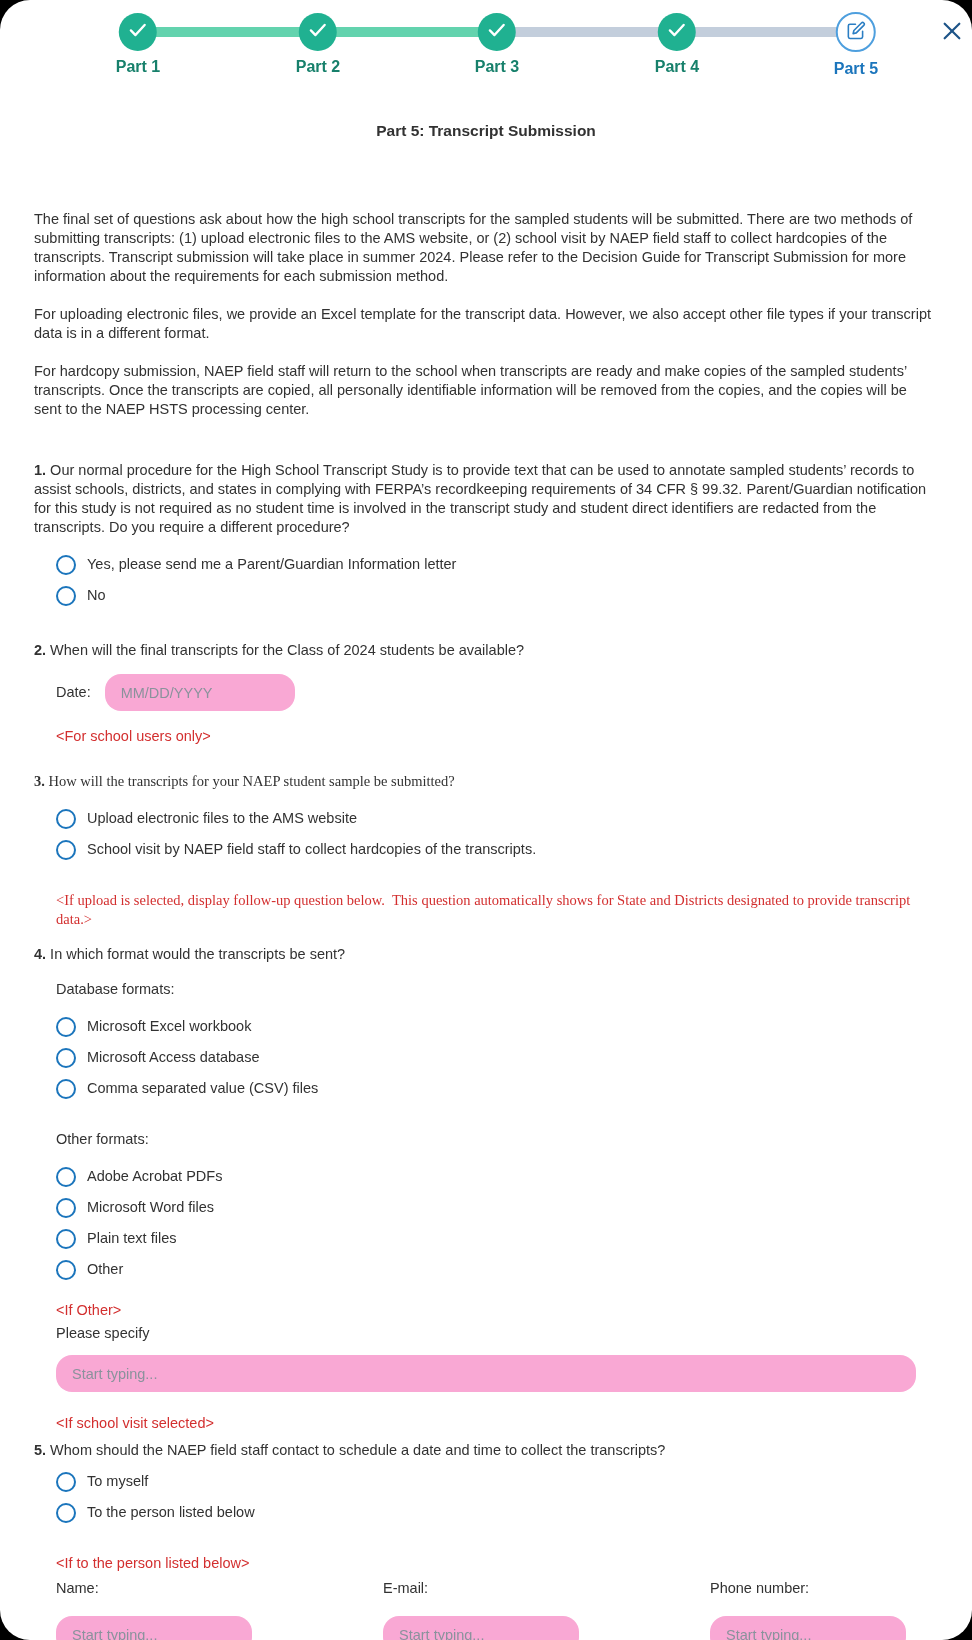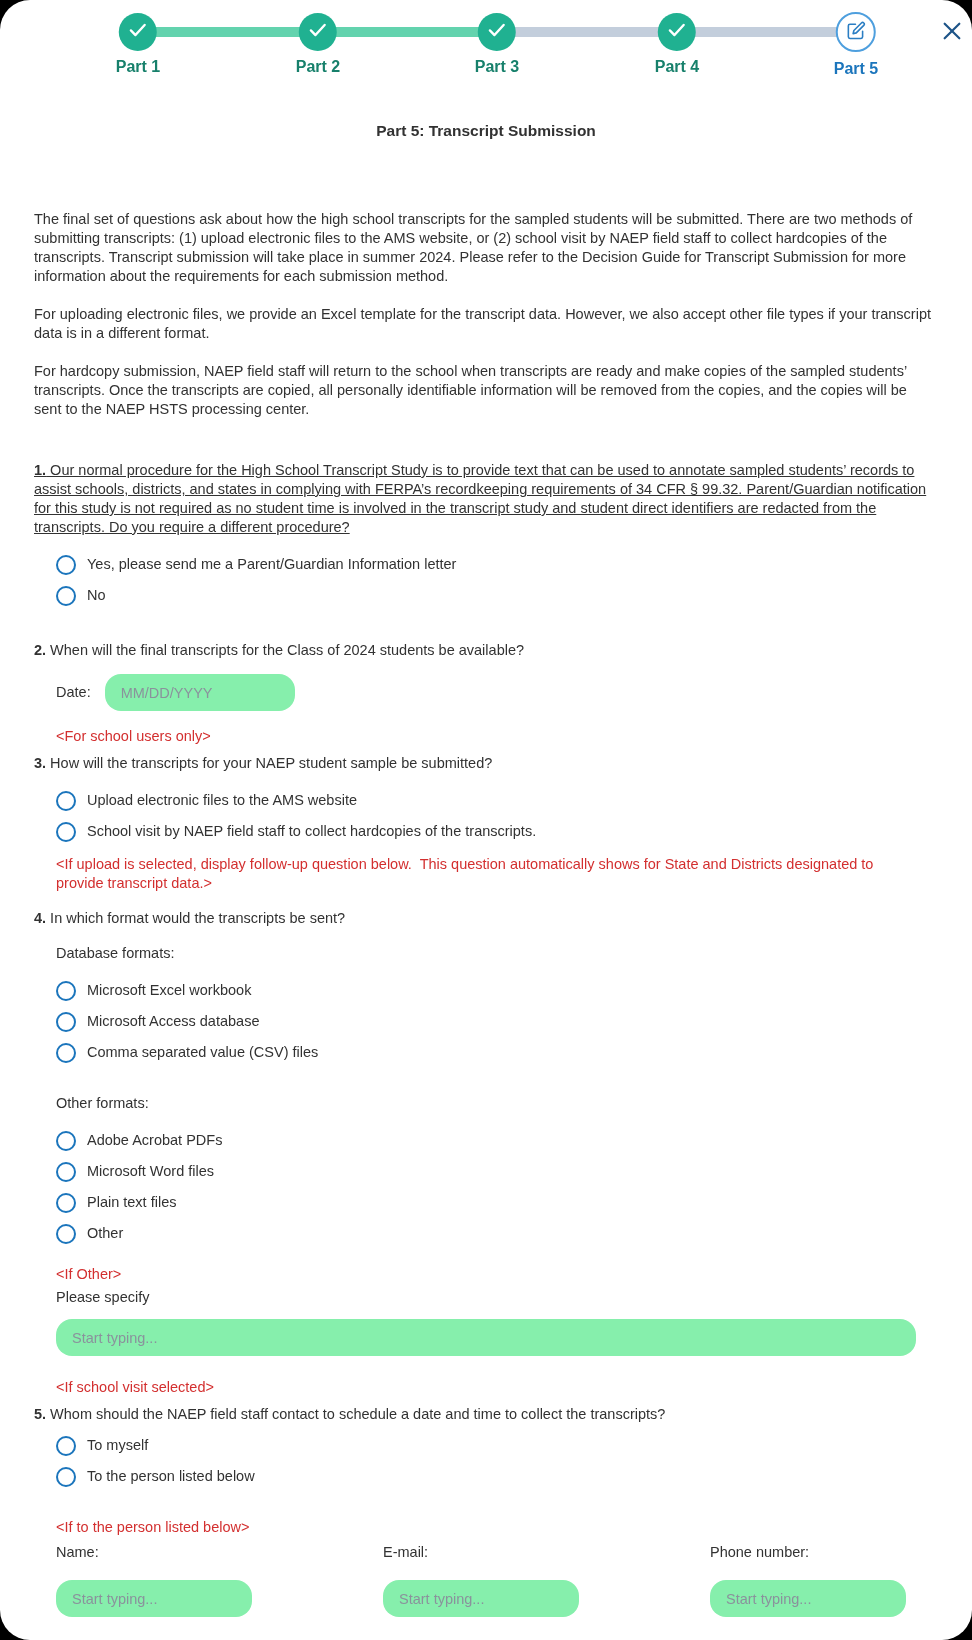--- a/index.html
+++ b/index.html
@@ -27,35 +27,35 @@
   .close-btn {
     position:absolute; top:20px; right:8px; width:24px; height:24px;
     background:none; border:none; padding:0; cursor:pointer;
   }
   
   .title { text-align:center; font-size:15.5px; font-weight:700; margin-top:44px; }
   .content { padding:0 34px; font-size:14.5px; line-height:19px; }
   p.intro { margin:19px 0 0 0; }
   p.intro:first-of-type { margin-top:70px; }
   .question { margin-top:30px; }
-  .q1 { margin-top:42px;text-decoration:underline; }
+  .q1 { margin-top:42px; }
   .qnum { font-weight:700; }
   .radio-group { margin-top:12px; }
   .radio-row { display:flex; align-items:center; height:31px; margin-left:22px; gap:11px; cursor:pointer; }
   .radio {
     width:16px; height:16px; border:2.5px solid #1B75BC; border-radius:50%;
     background:#fff; flex-shrink:0; box-sizing:content-box;
   }
   .indent { margin-left:22px; }
   .red { color:#D32F2F; white-space:pre-wrap; }
-  .mt16 { margin-top:16px; } .mt14 { margin-top:8px; } .mt26 { margin-top:26px; }
+  .mt16 { margin-top:16px; } .mt14 { margin-top:26px;font-family:Liberation Serif, serif; } .mt26 { margin-top:26px; }
   .mt22 { margin-top:22px; } .mt4 { margin-top:4px; } .mt8 { margin-top:8px; }
   .date-row { display:flex; align-items:center; gap:14px; margin:14px 0 0 22px; }
   input.text-input {
-    background:#86efac; border:none; border-radius:16px; height:37px;
+    background:#f9a8d4; border:none; border-radius:16px; height:37px;
     padding:0 16px; font-family:"Liberation Sans",sans-serif; font-size:14.5px; color:#444;
     box-sizing:border-box; outline:none;
   }
   input.text-input::placeholder { color:#8A929C; }
   .date-input { width:190px; }
   .wide-input { display:block; width:860px; height:40px; border-radius:10px; margin:12px 0 0 22px; }
   .fields-row { display:flex; gap:131px; margin:6px 0 0 22px; }
   .field-col { width:196px; }
   .field-label { display:block; }
   .field-col .text-input { width:196px; margin-top:18px; }

